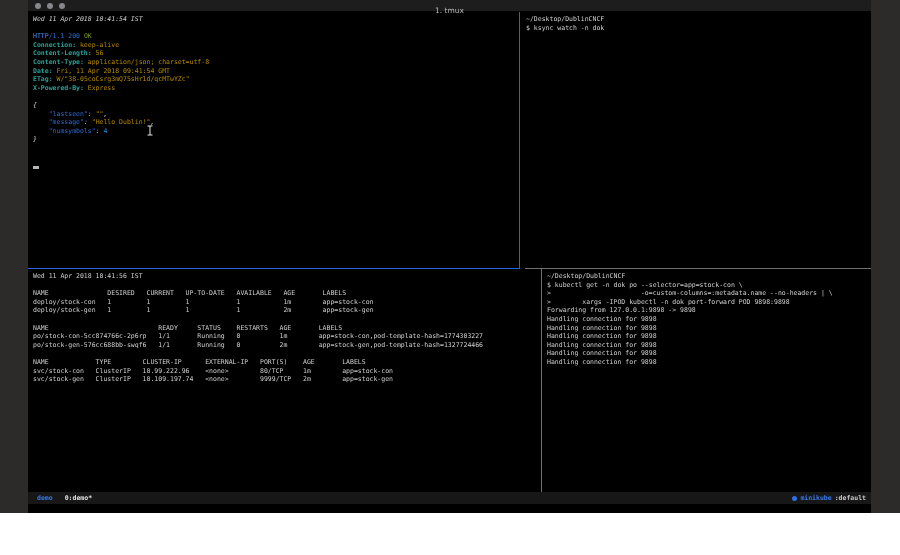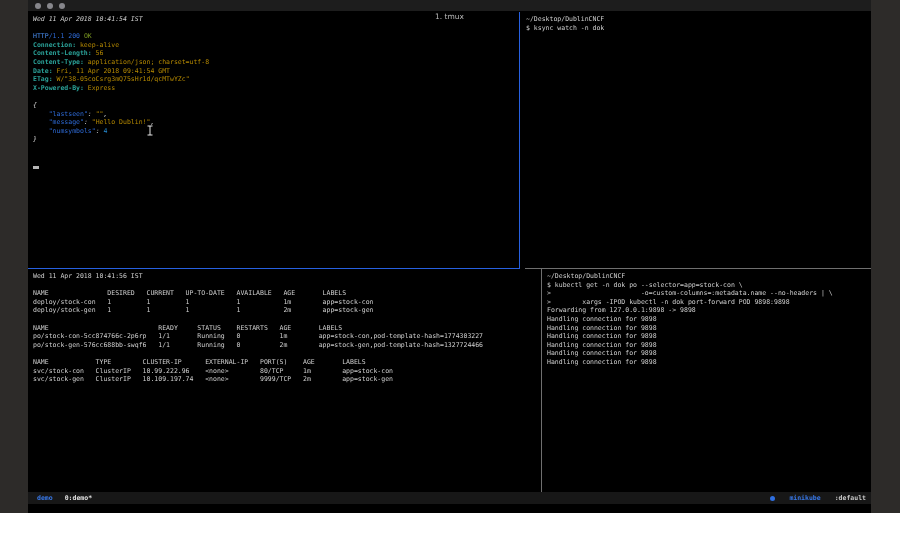--- a/index.html
+++ b/index.html
@@ -5,21 +5,21 @@
   * { margin:0; padding:0; box-sizing:border-box; }
   html,body { width:900px; height:555px; background:#ffffff; overflow:hidden;
               font-family:"DejaVu Sans Mono", monospace; }
   .desktop { position:absolute; left:0; top:0; width:900px; height:513px; background:#2d2b29; }
   .window { position:absolute; left:28px; top:0; width:843px; height:513px; background:#000000; }
 
   .titlebar { position:absolute; left:0; top:0; width:843px; height:12px;
               background:#1d1d1d; border-bottom:1px solid #000; }
   .lights { position:absolute; left:7px; top:3px; display:flex; gap:6px; }
   .light { width:6px; height:6px; border-radius:50%; background:#87878c; }
-  .title { position:absolute; left:0; right:0; top:12px; text-align:center;
+  .title { position:absolute; left:0; right:0; top:6px; text-align:center;
            font-family:"DejaVu Sans", sans-serif; font-size:7.5px; color:#b9b9b9; }
 
   pre.pane { position:absolute; font-size:6.5px; line-height:8.6px; color:#cfcfcf;
              white-space:pre; font-family:"DejaVu Sans Mono", monospace; }
   #pane-http   { left:5px;   top:15px; }
   #pane-ksync  { left:498px; top:15px; }
   #pane-tables { left:5px;   top:272px; }
   #pane-pf     { left:519px; top:272px; }
 
   
@@ -39,21 +39,21 @@
 
   .block-cursor { position:absolute; left:5px; top:166px; width:6px; height:3px; background:#b5b5b5; }
   .ibeam { position:absolute; left:118px; top:121px; }
 
   .statusbar { position:absolute; left:0; top:492px; width:843px; height:12px;
                background:#171717; display:flex; align-items:center;
                font-size:6.5px; font-weight:bold; padding:0 5px; }
   .sb-left { display:flex; gap:12px; margin-left:4px; }
   .sb-session { color:#3878e8; }
   .sb-window  { color:#e2e2e2; }
-  .sb-right { margin-left:auto; display:flex; align-items:center; gap:14px; }
+  .sb-right { margin-left:auto; display:flex; align-items:center; gap:3px; }
   .k8s-dot { width:5px; height:5px; border-radius:50%; background:#2f6fe0; display:inline-block; }
   .sb-context { color:#3878e8; }
   .sb-suffix  { color:#c9c9c9;text-align:right; }
 </style>
 </head>
 <body>
 
 <div class="desktop"></div>
 
 <div class="window">

